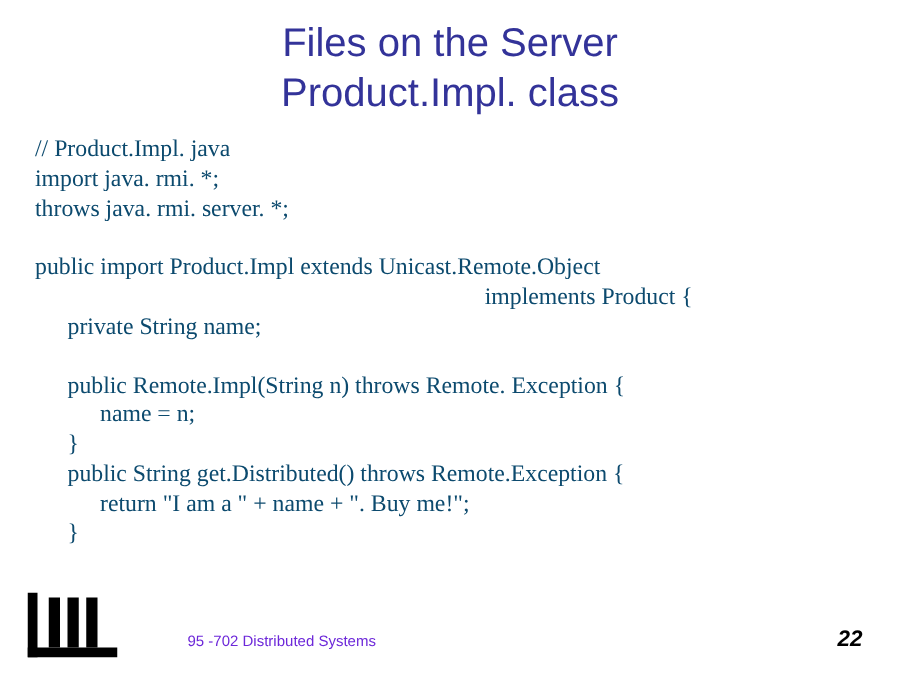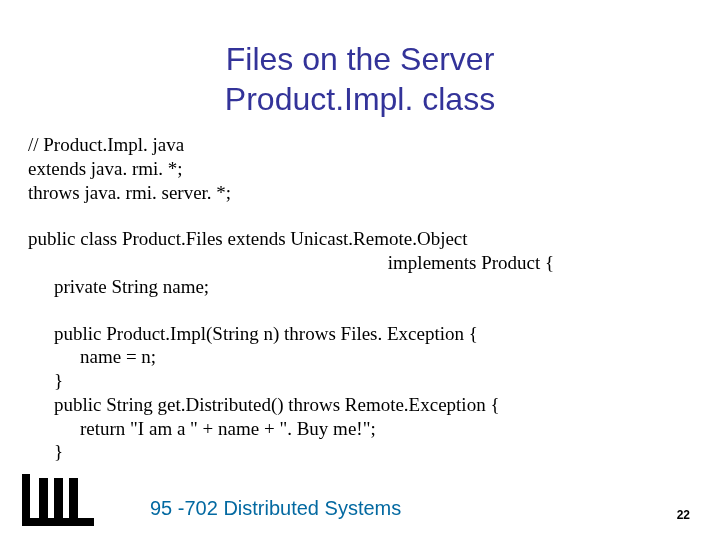--- a/index.html
+++ b/index.html
@@ -16,27 +16,26 @@
       overflow: hidden;
     }
     .title {
       text-align: center;
       color: #333399;
       font-family: Verdana, Geneva, sans-serif;
       font-size: 32px;
       font-weight: normal;
       padding-top: 14px;
       line-height: 1.25;
-      margin-top: 25px;
     }
     .code-block {
       margin-top: 14px;
       padding-left: 28px;
       padding-right: 28px;
-      color: #000000;
+      color: #0c4a6e;
       font-size: 19px;
       line-height: 1.25;
     }
     .indent-1 {
       padding-left: 26px;
     }
     .indent-2 {
       padding-left: 52px;
     }
     .implements-line {
@@ -44,31 +43,32 @@
       text-align: center;
     }
     .spacer {
       height: 23px;
     }
     .footer-text {
       position: absolute;
       left: 150px;
       bottom: 20px;
       font-family: Verdana, Geneva, sans-serif;
-      font-size: 20px;
-      color: #0369a1;
+      font-size: 12px;
+      color: #6d28d9;
     }
     .page-number {
       position: absolute;
       right: 30px;
       bottom: 18px;
       font-family: Verdana, Geneva, sans-serif;
-      font-size: 12px;
+      font-size: 18px;
       font-weight: bold;
       color: #000000;
+      font-style: italic;
     }
     .logo {
       position: absolute;
       left: 22px;
       bottom: 14px;
       width: 72px;
       height: 52px;
     }
     .logo svg {
       width: 100%;
@@ -78,28 +78,28 @@
 </head>
 <body>
 
 <div class="title">
   <div>Files on the Server</div>
   <div>Product.Impl. class</div>
 </div>
 
 <div class="code-block">
   <div>// Product.Impl. java</div>
-  <div>extends java. rmi. *;</div>
+  <div>import java. rmi. *;</div>
   <div>throws java. rmi. server. *;</div>
   <div class="spacer"></div>
-  <div>public class Product.Files extends Unicast.Remote.Object</div>
+  <div>public import Product.Impl extends Unicast.Remote.Object</div>
   <div class="implements-line">implements Product {</div>
   <div class="indent-1">private String name;</div>
   <div class="spacer"></div>
-  <div class="indent-1">public Product.Impl(String n) throws Files. Exception {</div>
+  <div class="indent-1">public Remote.Impl(String n) throws Remote. Exception {</div>
   <div class="indent-2">name = n;</div>
   <div class="indent-1">}</div>
   <div class="indent-1">public String get.Distributed() throws Remote.Exception {</div>
   <div class="indent-2">return "I am a " + name + ". Buy me!";</div>
   <div class="indent-1">}</div>
 </div>
 
 <div class="logo">
   <svg viewBox="0 0 72 52">
     <rect x="0" y="44" width="72" height="8" fill="#000000"></rect>

